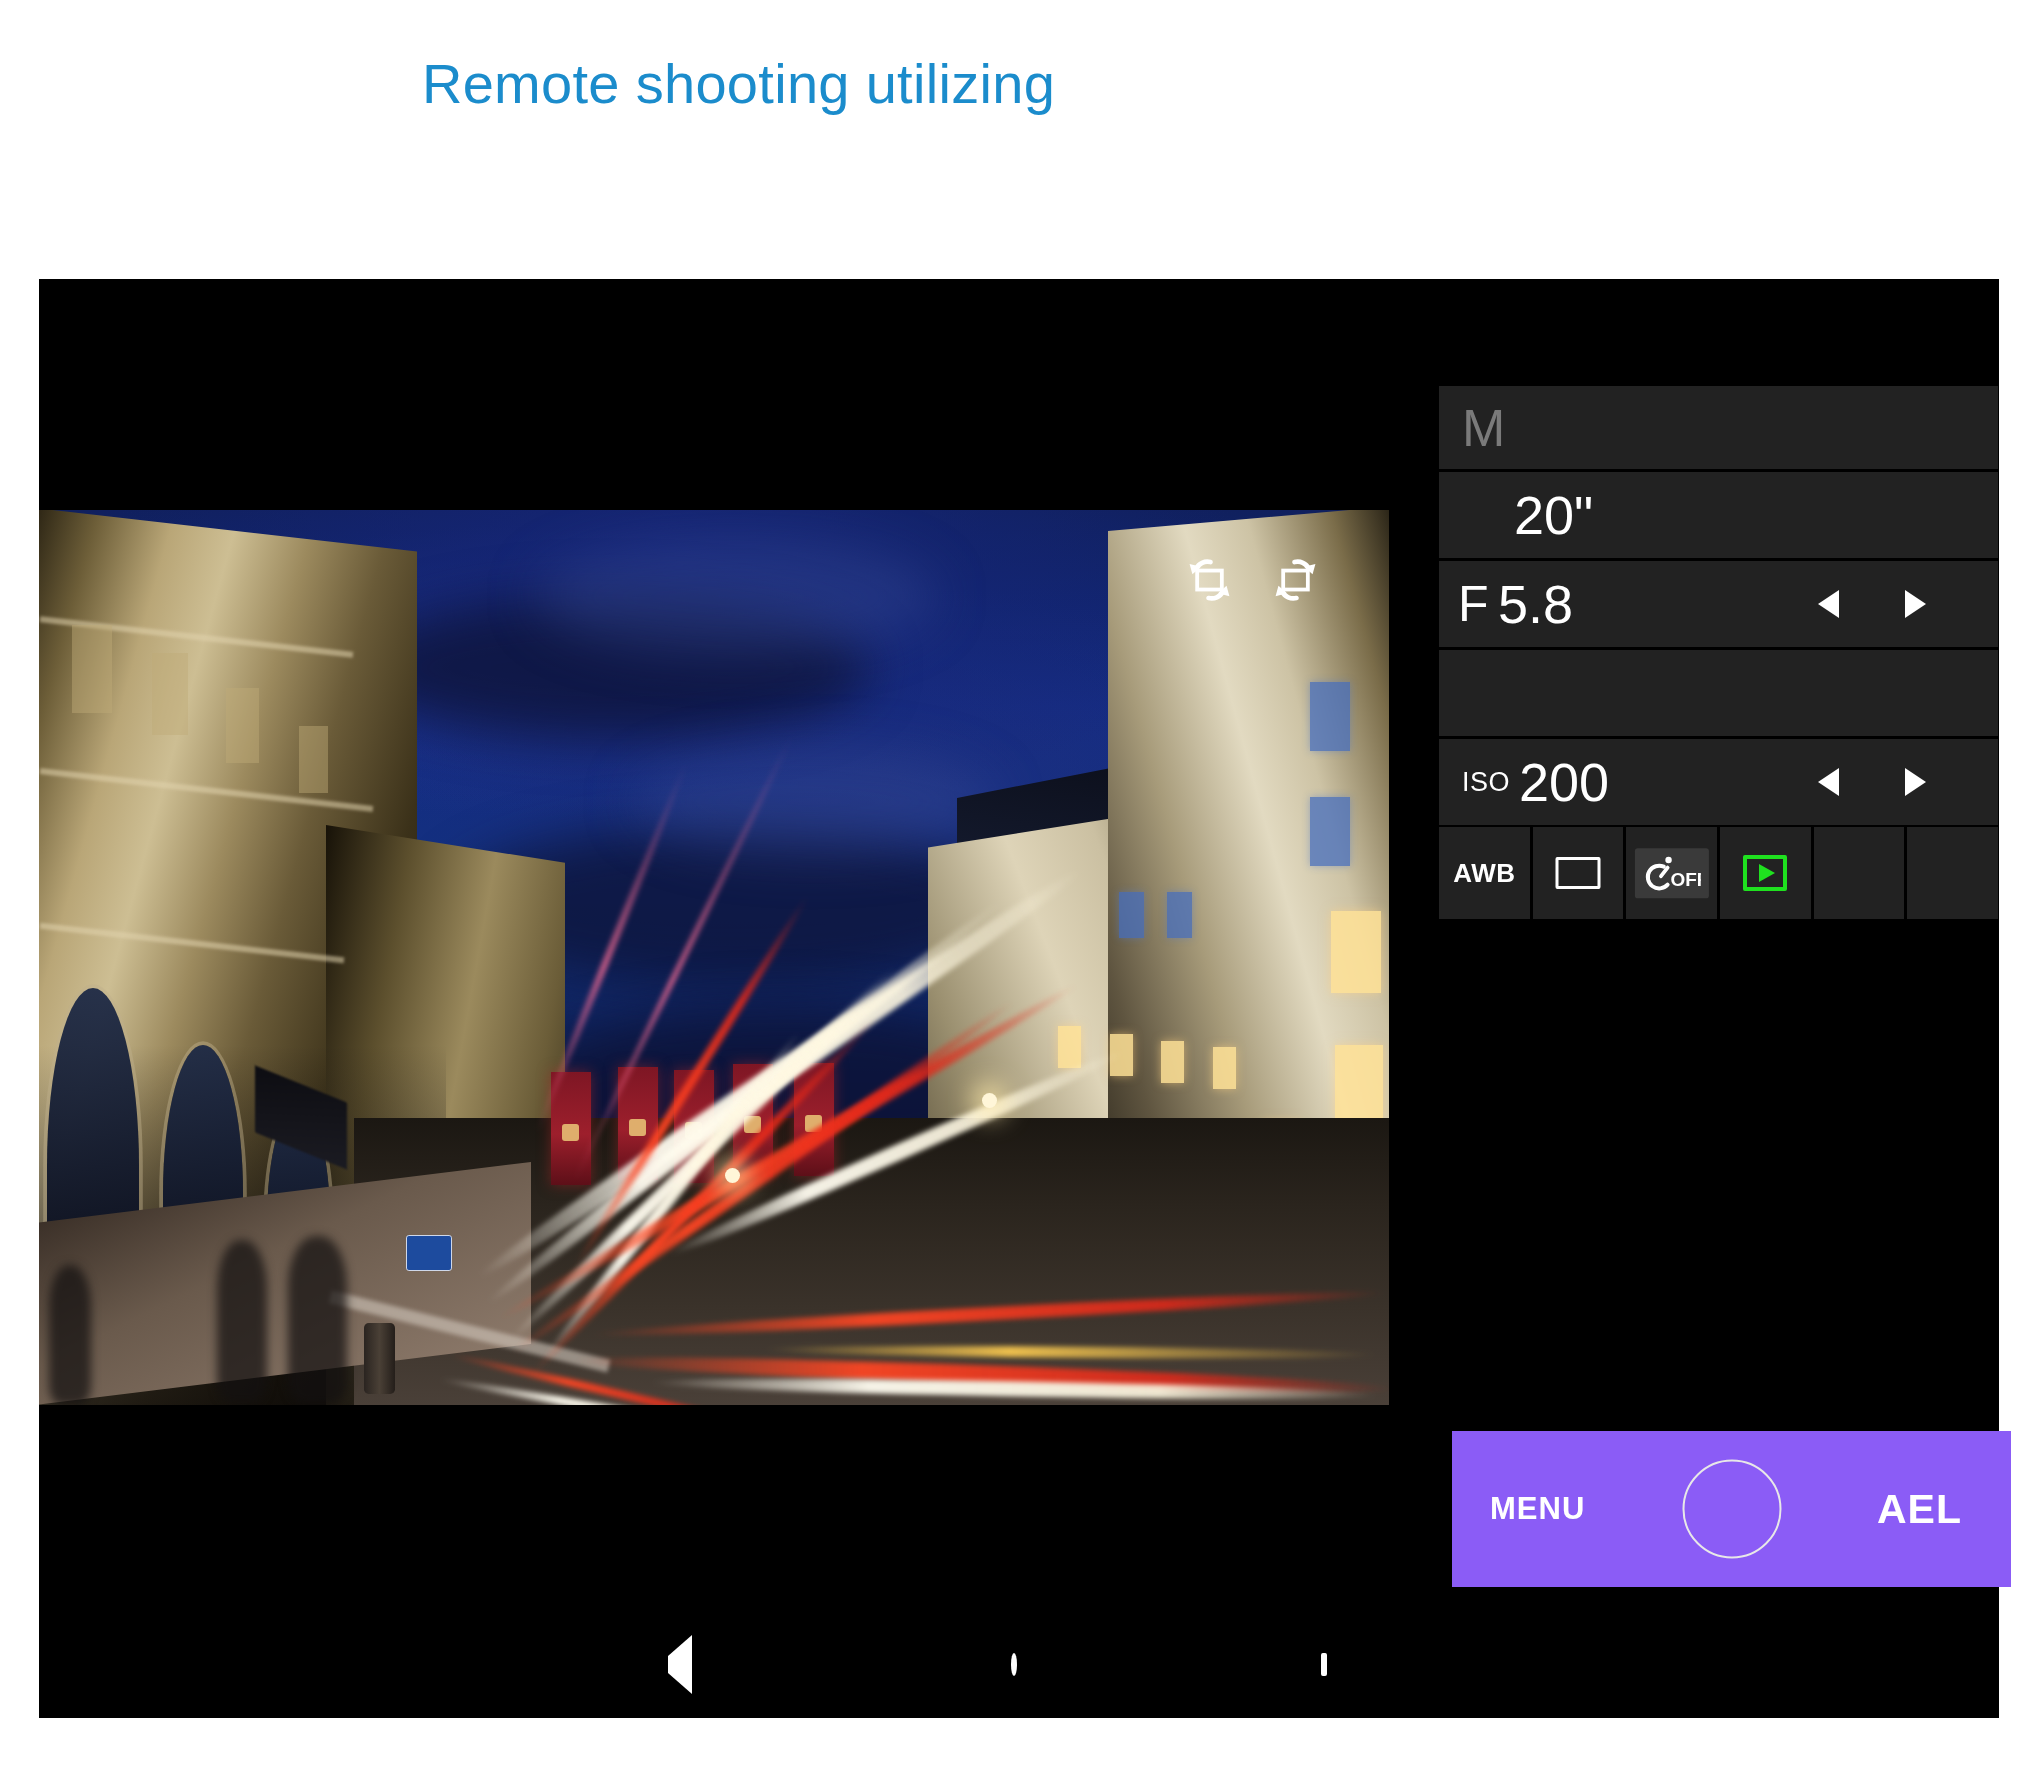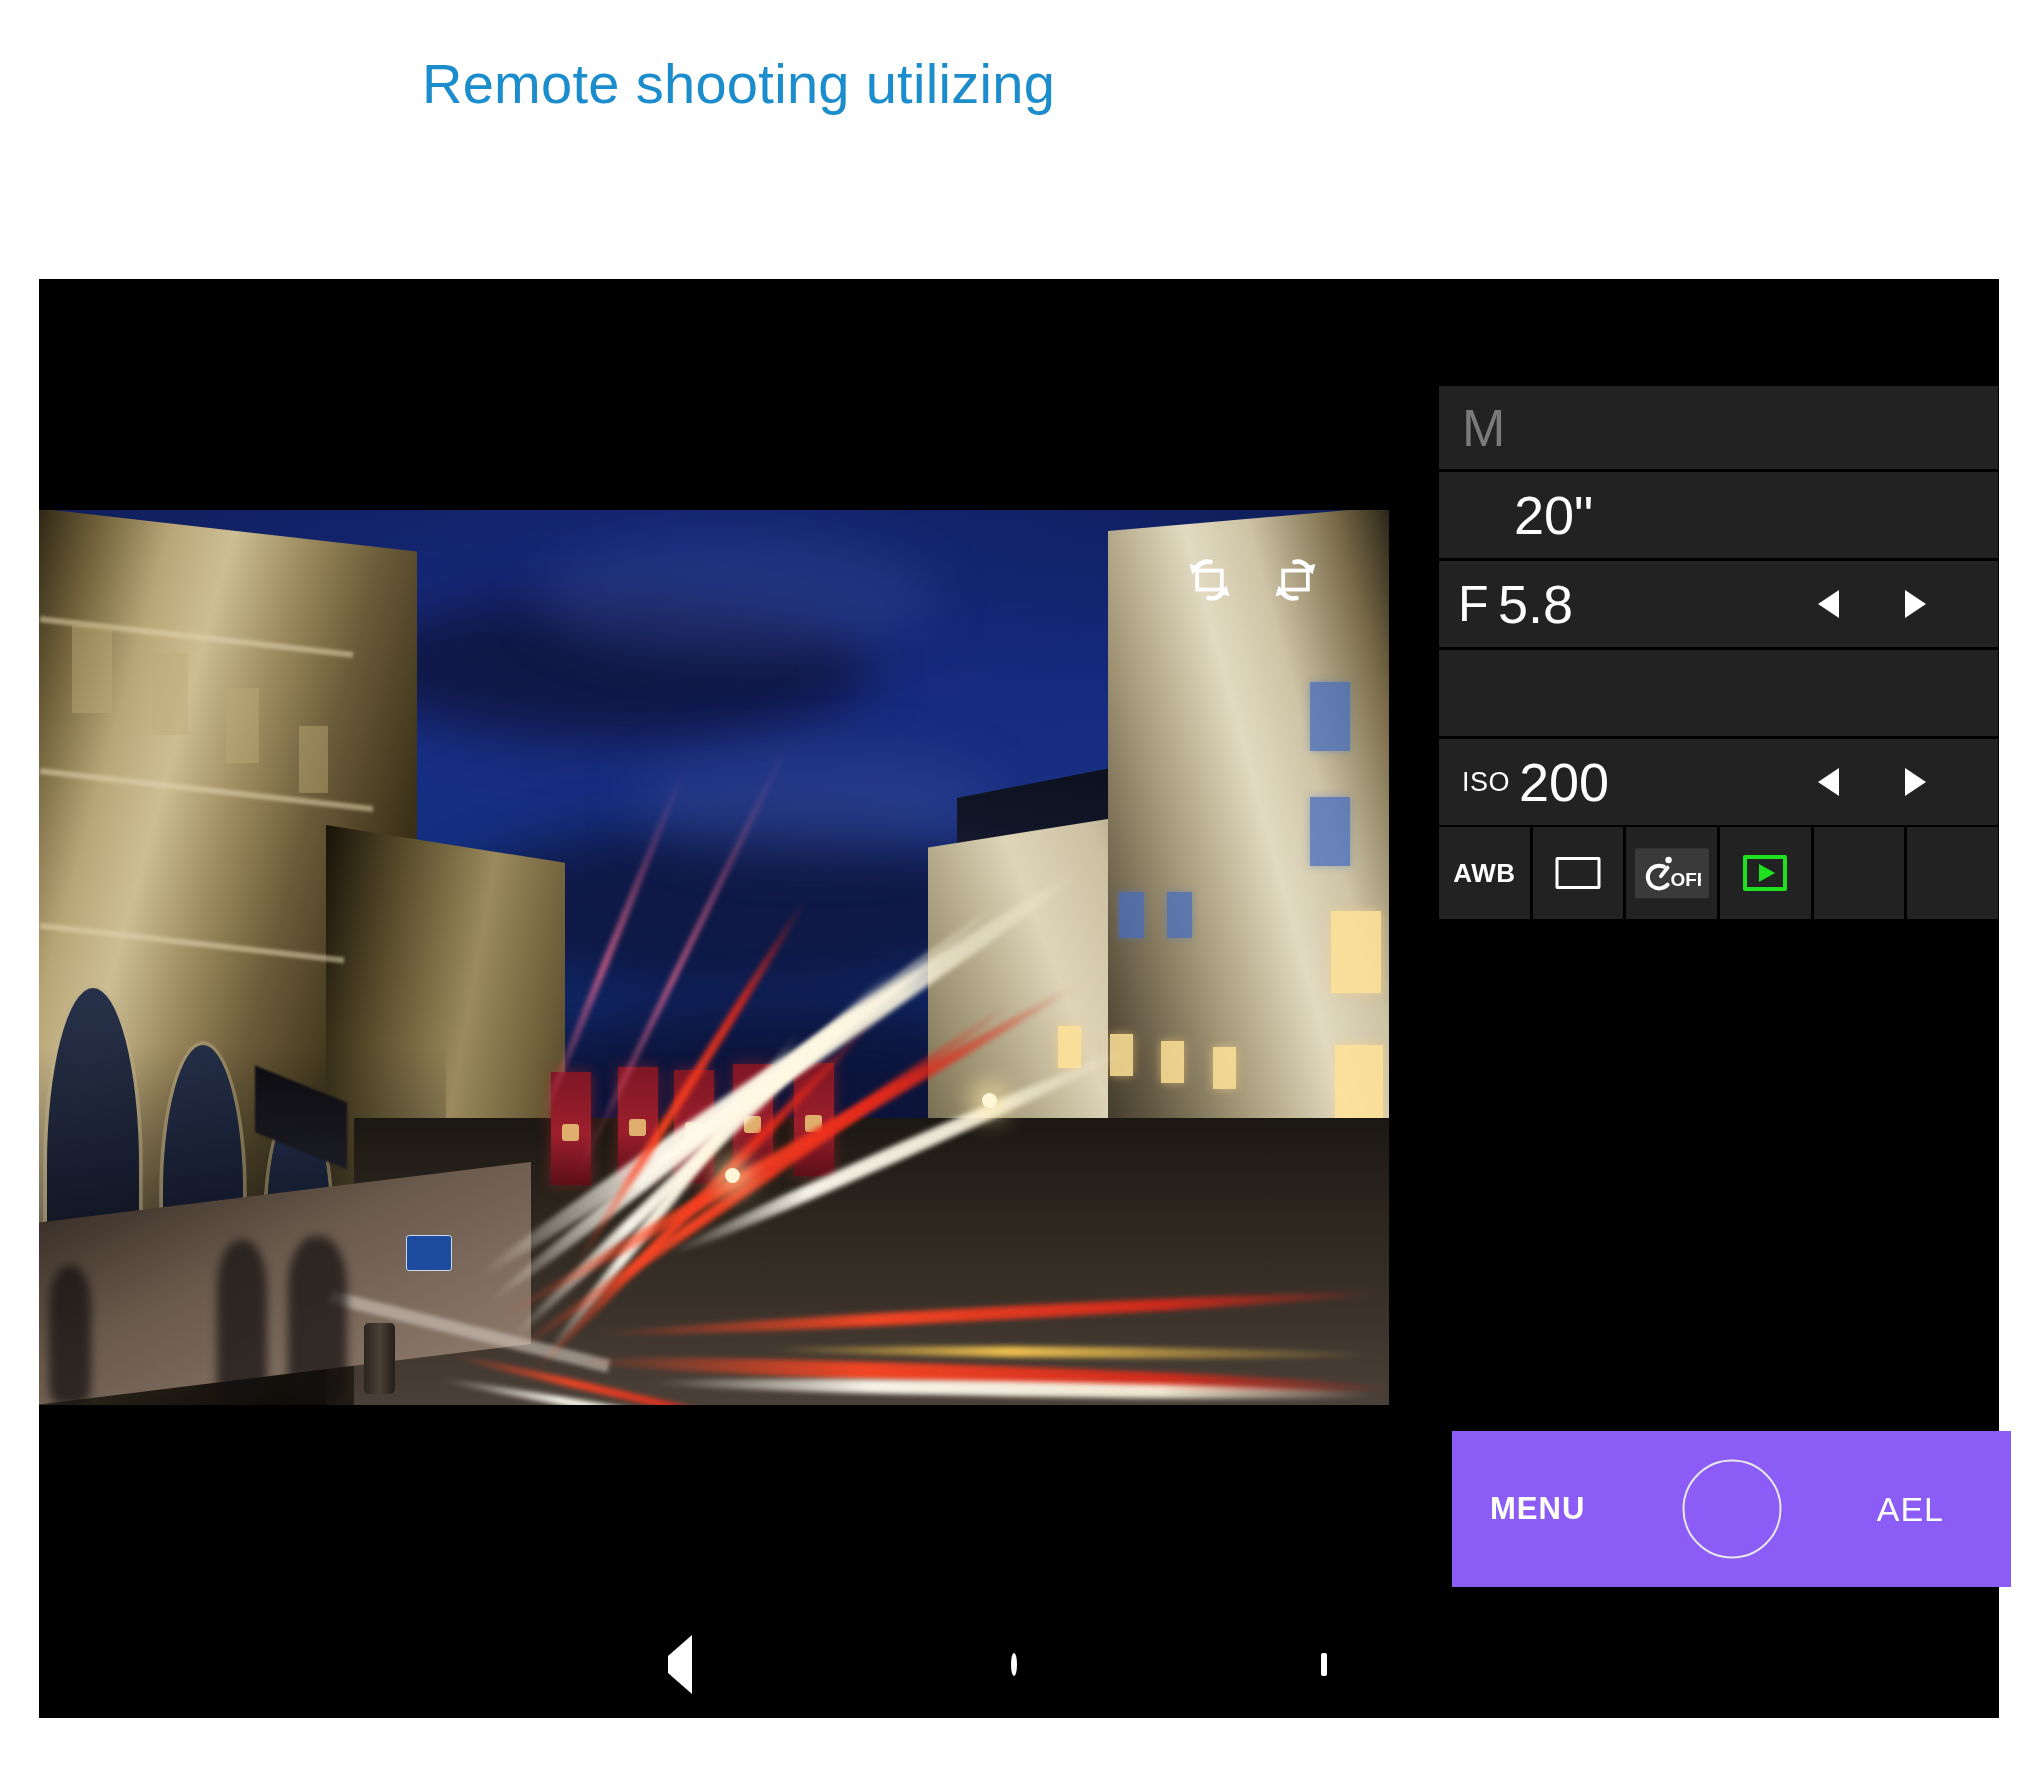--- a/index.html
+++ b/index.html
@@ -392,25 +392,25 @@
     position: absolute;
     left: 38px; top: 50%;
     transform: translateY(-50%);
     color: #ffffff;
     font-size: 31px;
     font-weight: 700;
     letter-spacing: 1px;
   }
   #ael-button {
     position: absolute;
-    right: 67px; top: 50%;
-    transform: translateY(-50%);
-    color: #ffffff;
-    font-size: 34px;
-    font-weight: 400;
+    right: 49px; top: 50%;
+    transform: translateY(-50%);
+    color: #ffffff;
+    font-size: 41px;
+    font-weight: 700;
     letter-spacing: 1px;
   }
   #shutter-button {
     position: absolute;
     left: 50%; top: 50%;
     transform: translate(-50%, -50%);
     width: 99px; height: 99px;
     border-radius: 50%;
     border: 2.9px solid #e8e8e8;
     background: transparent;

